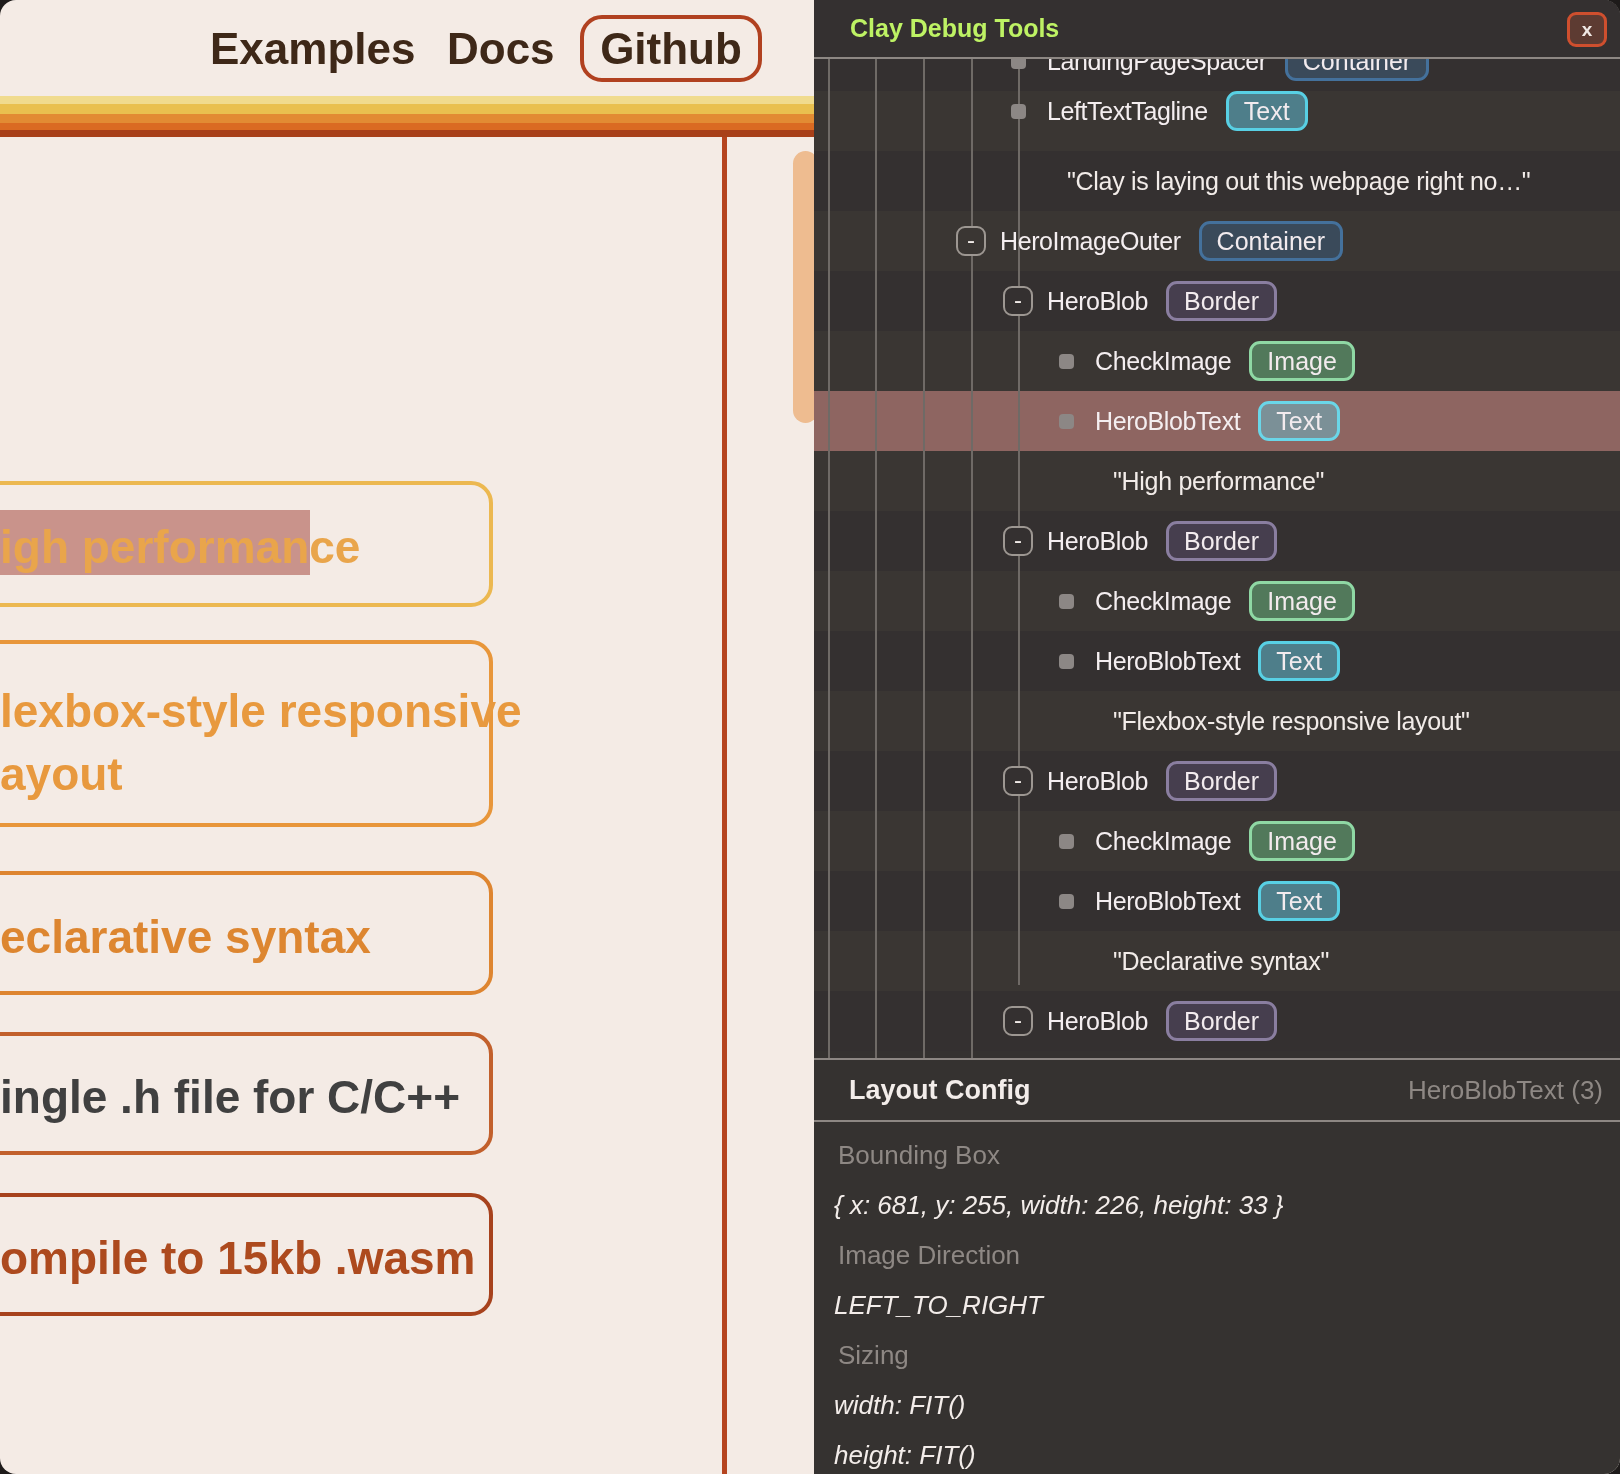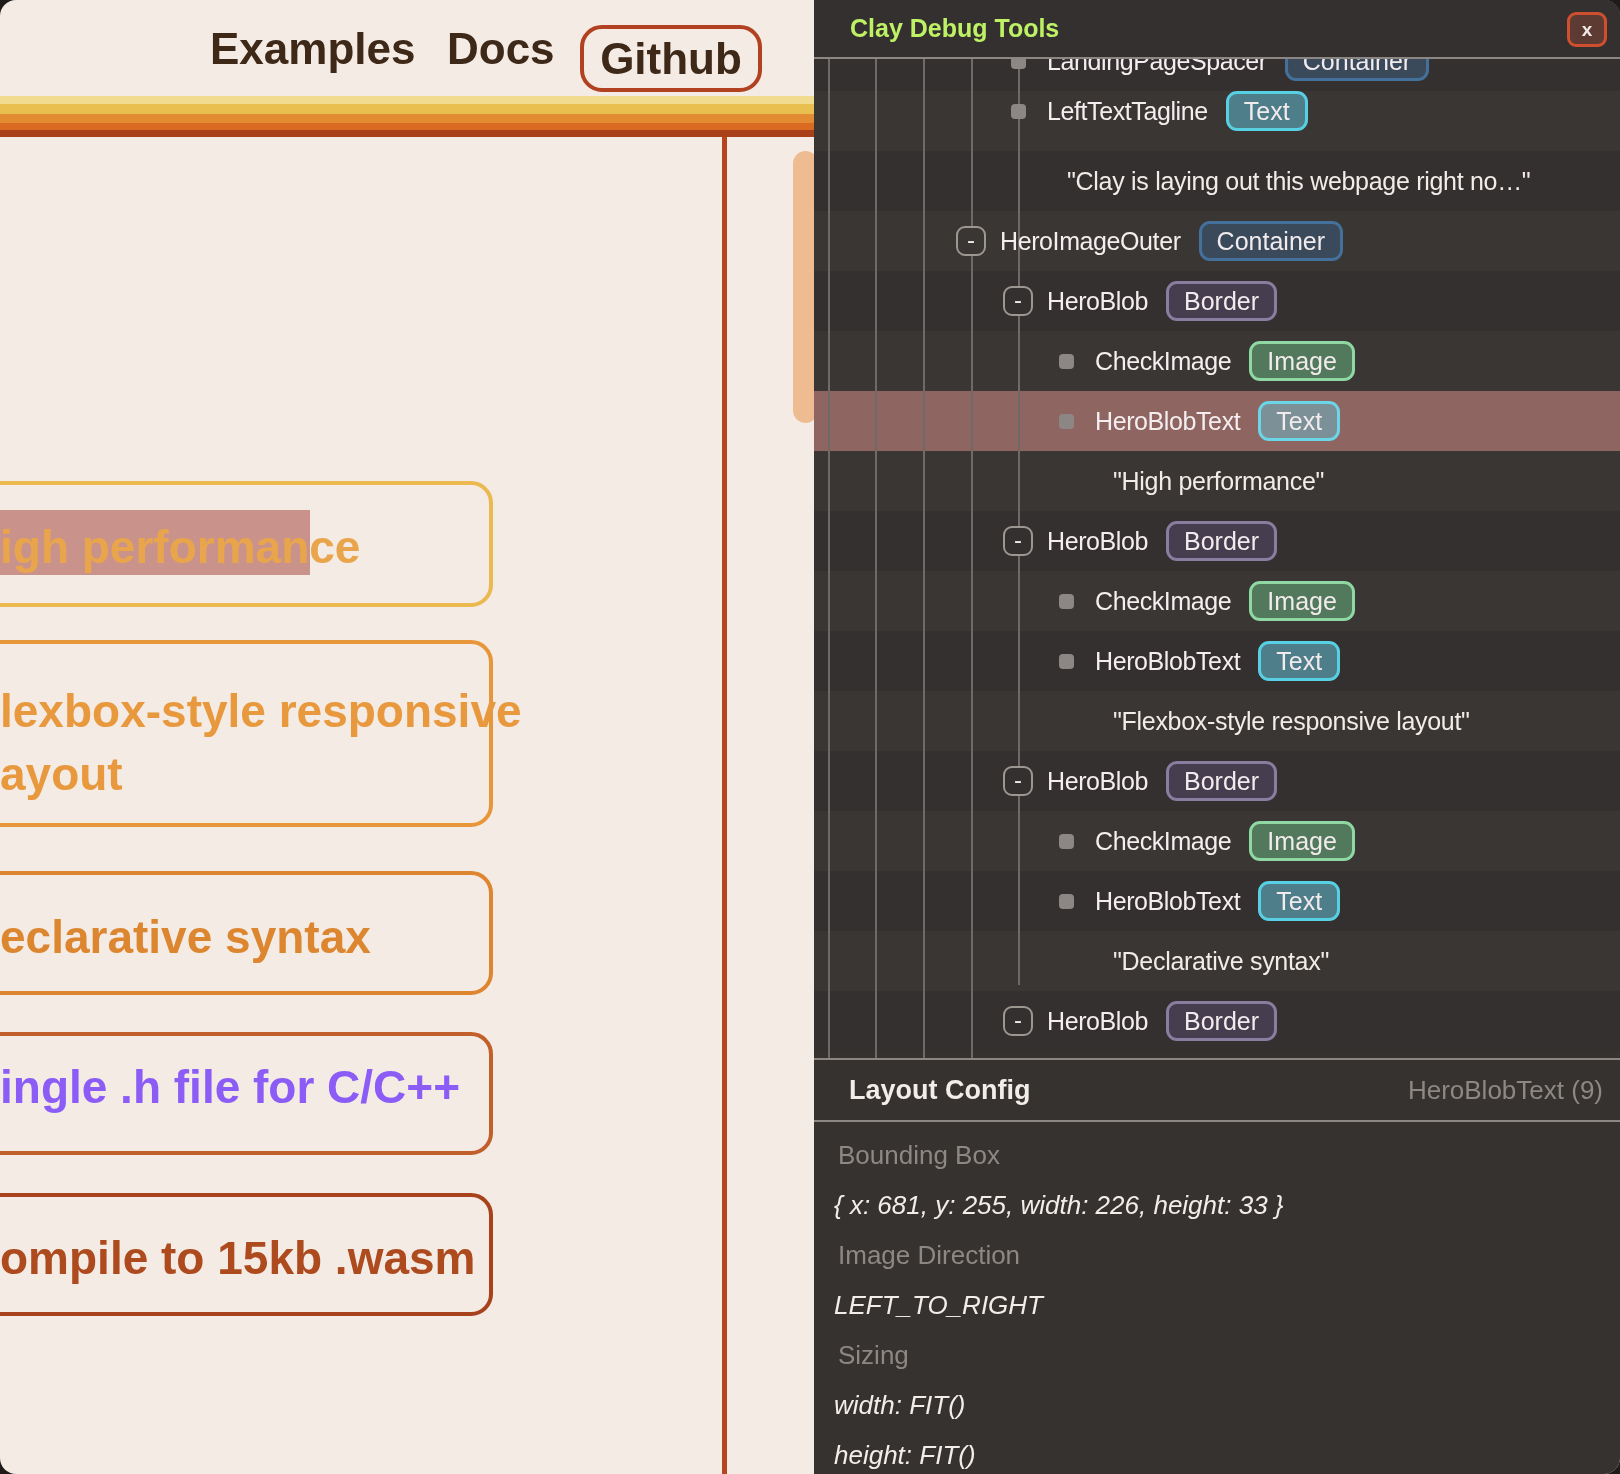--- a/index.html
+++ b/index.html
@@ -3,21 +3,21 @@
 <meta charset="utf-8">
 <style>
   html,body{margin:0;padding:0;background:#1e1b1a;}
   *{box-sizing:border-box;}
   .window{position:relative;width:1620px;height:1474px;overflow:hidden;border-radius:16px;
           font-family:"Liberation Sans",sans-serif;background:#f4ebe5;}
   
   .site{position:absolute;inset:0;}
   .nav-item{position:absolute;top:24px;font-size:44px;font-weight:600;color:#3e2818;cursor:pointer;}
   .gh-btn{position:absolute;display:flex;align-items:center;justify-content:center;
-          border:4px solid #b14120;border-radius:22px;font-size:44px;font-weight:600;color:#3e2818;cursor:pointer;margin-top:10px;}
+          border:4px solid #b14120;border-radius:22px;font-size:44px;font-weight:600;color:#3e2818;cursor:pointer;}
   .stripes{position:absolute;left:0;top:96px;width:814px;}
   .stripe-band{width:100%;}
   .site-vline{position:absolute;top:137px;bottom:0;width:5px;}
   .scroll-cap{position:absolute;border-radius:13px;}
   .fbox{position:absolute;left:-24px;width:517px;border:4px solid;border-radius:22px;background:transparent;}
   .fbox-hl{position:absolute;z-index:1;}
   .fbox-text{position:absolute;left:20px;z-index:2;font-size:46px;font-weight:700;line-height:63px;white-space:nowrap;}
   
   .panel{position:absolute;left:814px;top:0;width:806px;height:1474px;background:#353230;color:#f3edea;}
   .tree{position:absolute;left:0;top:0;width:806px;height:1058px;overflow:hidden;background:#353230;}
@@ -84,21 +84,21 @@
             <div>lexbox-style responsive</div>
             <div>ayout</div>
           </div>
         </div>
         <div class="fbox" style="top: 871px; height: 124px; border-color: rgb(222, 133, 48);">
           <div class="fbox-text" style="top: 31px; color: rgb(221, 134, 48);">
             <div>eclarative syntax</div>
           </div>
         </div>
         <div class="fbox" style="top: 1032px; height: 123px; border-color: rgb(194, 96, 44);">
-          <div class="fbox-text" style="top: 20px; color: #8b5cf6;">
+          <div class="fbox-text" style="top: 30px; color: #404040;">
             <div>ingle .h file for C/C++</div>
           </div>
         </div>
         <div class="fbox" style="top: 1193px; height: 123px; border-color: rgb(167, 66, 29);">
           <div class="fbox-text" style="top: 30px; color: rgb(173, 74, 30);">
             <div>ompile to 15kb .wasm</div>
           </div>
         </div>
       </div>
   </div>
@@ -210,21 +210,21 @@
       <span class="phead-title">Clay Debug Tools</span>
     </div>
     <div class="phead-divider"></div>
     <div class="close-btn">
       <span>x</span>
     </div>
 
     <div class="lc-div" style="top:1058px"></div>
     <div class="lc-head">
       <span class="lc-title">Layout Config</span>
-      <span class="lc-selected">HeroBlobText (9)</span>
+      <span class="lc-selected">HeroBlobText (3)</span>
     </div>
     <div class="lc-div" style="top:1120px"></div>
     <div class="lc-rows" id="lcrows">
         <div class="lc-line lc-label">Bounding Box</div>
         <div class="lc-line lc-value">{ x: 681, y: 255, width: 226, height: 33 }</div>
         <div class="lc-line lc-label">Image Direction</div>
         <div class="lc-line lc-value">LEFT_TO_RIGHT</div>
         <div class="lc-line lc-label">Sizing</div>
         <div class="lc-line lc-value">width: FIT()</div>
         <div class="lc-line lc-value">height: FIT()</div>

